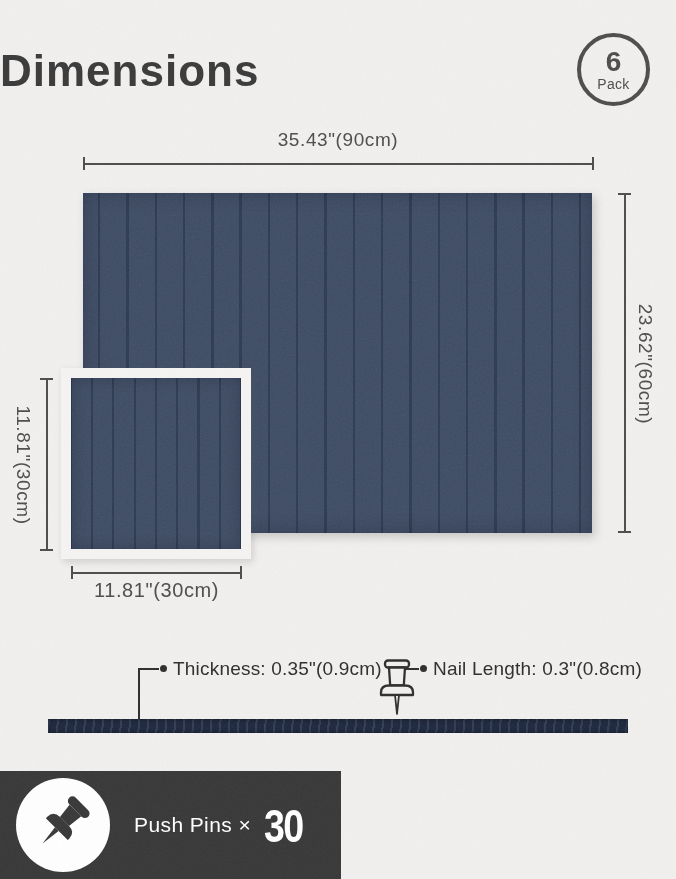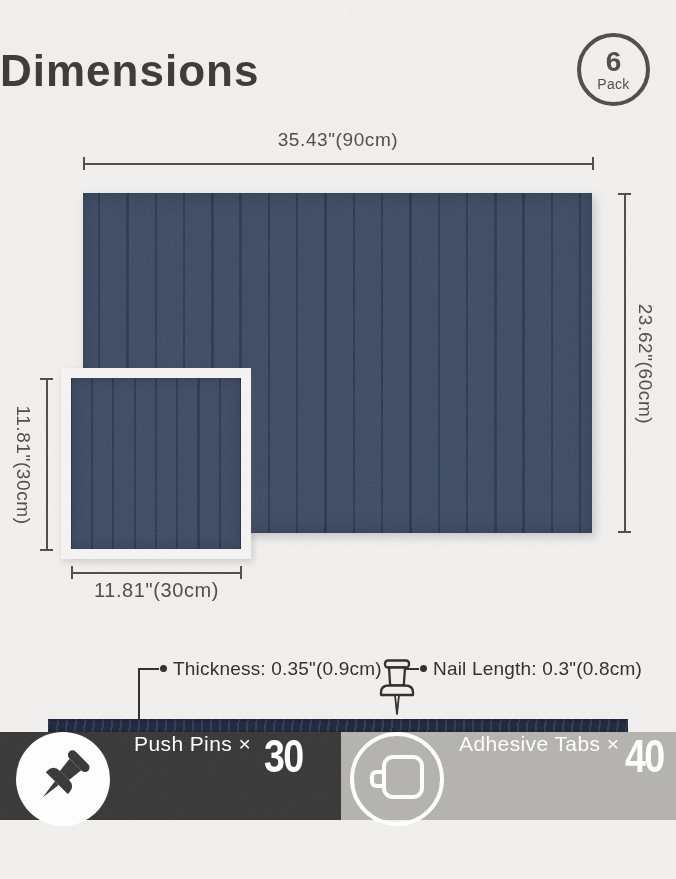--- a/index.html
+++ b/index.html
@@ -57,21 +57,21 @@
     position:absolute;left:48px;top:719px;width:580px;height:14px;
     background-color:var(--strip,#1c2539);
     background-image:repeating-linear-gradient(95deg,rgba(140,165,205,.16) 0 2px,rgba(0,0,0,0) 2px 9px);
     box-shadow:inset 0 0 4px rgba(0,0,0,.5);
   }
   .leader-line{position:absolute;background:var(--leader,#2e2e2e);}
   .leader-dot{position:absolute;width:7px;height:7px;border-radius:50%;background:var(--leader,#2e2e2e);}
   .ann-label{position:absolute;font-size:19px;color:var(--leader,#2e2e2e);letter-spacing:.2px;white-space:nowrap;}
   .pin-outline{position:absolute;left:378px;top:659px;}
   
-  .footer-box{position:absolute;top:732px;height:88px;display:flex;}
+  .footer-box{position:absolute;top:771px;height:108px;display:flex;align-items:center;}
   .footer-dark{left:0;width:341px;background:var(--footer_dark,#393838);}
   .footer-gray{left:341px;width:335px;background:var(--footer_gray,#b5b3b0);}
   .circle-solid{
     width:94px;height:94px;border-radius:50%;background:#fff;flex:0 0 auto;
     margin-left:16px;display:flex;align-items:center;justify-content:center;
   }
   .circle-outline{
     width:94px;height:94px;border-radius:50%;box-sizing:border-box;border:4px solid #fff;
     flex:0 0 auto;margin-left:9px;display:flex;align-items:center;justify-content:center;
   }
@@ -176,29 +176,17 @@
           <path d="M22,11 L38,11 L36.2,26 L23.8,26 Z"></path>
           <path d="M15,34.5 Q15,26 24,26 L36,26 Q45,26 45,34.5 L45,36.5 L15,36.5 Z"></path>
           <path d="M27.5,36.5 L32.5,36.5 L30,56 Z"></path>
         </g>
       </svg>
     </div>
     <span class="footer-label">Push Pins ×</span>
     <span class="footer-count">30</span>
   </div>
 
-  <div class="footer-box footer-gray">
-    <div class="circle-outline">
-      <svg width="58" height="54" viewBox="0 0 58 54">
-        <g fill="none" stroke="#fff" stroke-width="4" stroke-linecap="round" stroke-linejoin="round">
-          <rect x="16" y="5" width="38" height="40" rx="9"></rect>
-          <path d="M16,20 L9,20 Q4,20 4,25 L4,29 Q4,34 9,34 L16,34"></path>
-        </g>
-      </svg>
-    </div>
-    <span class="footer-label">Adhesive Tabs ×</span>
-    <span class="footer-count">40</span>
-  </div>
 
   <svg class="page-grain" width="676" height="879">
     <rect width="676" height="879" filter="url(#grainF)"></rect>
   </svg>
 </div>
 
 </body></html>

